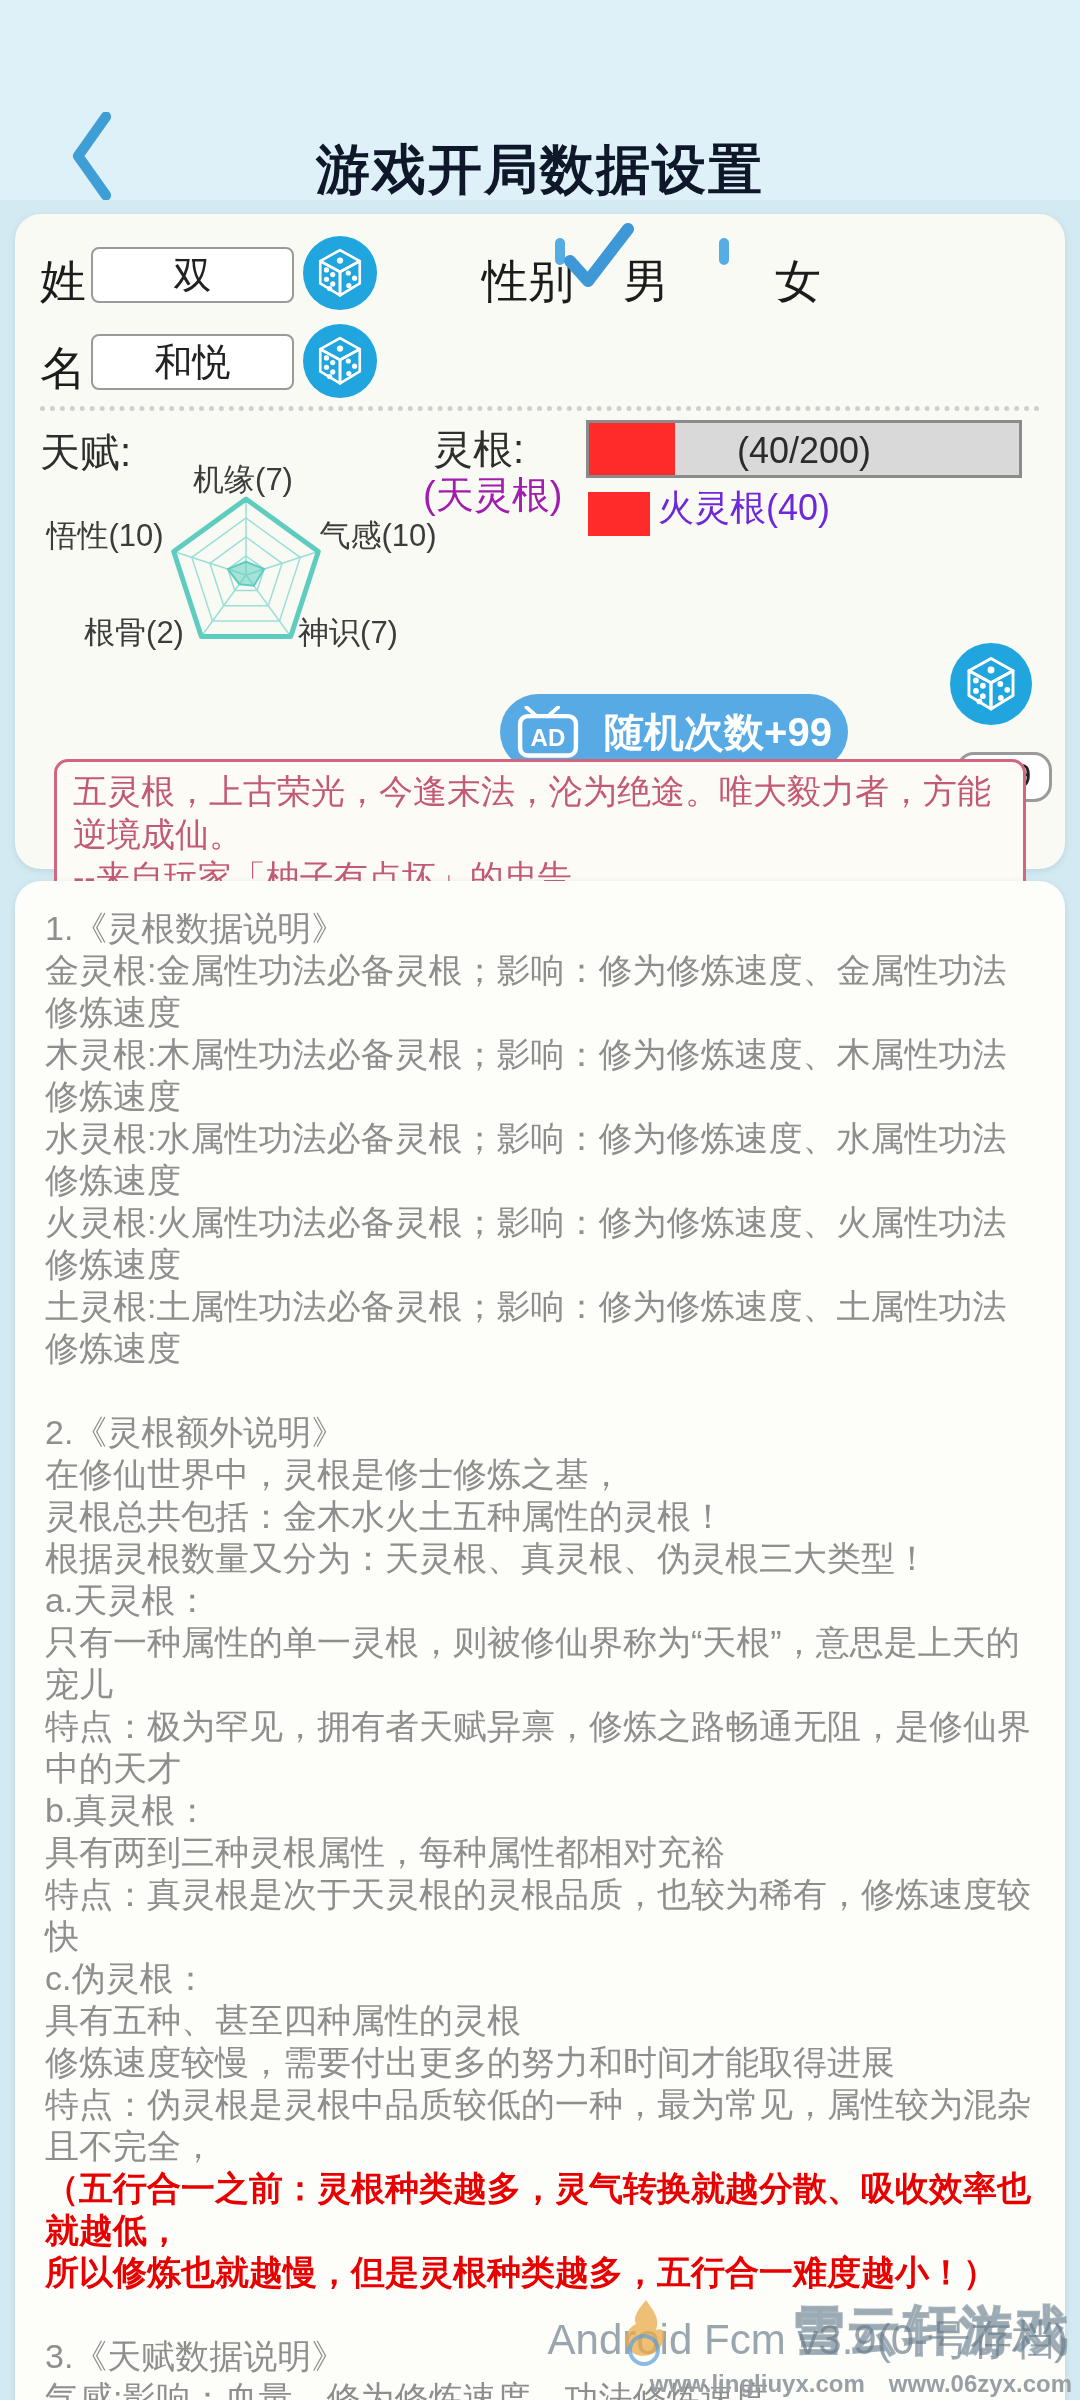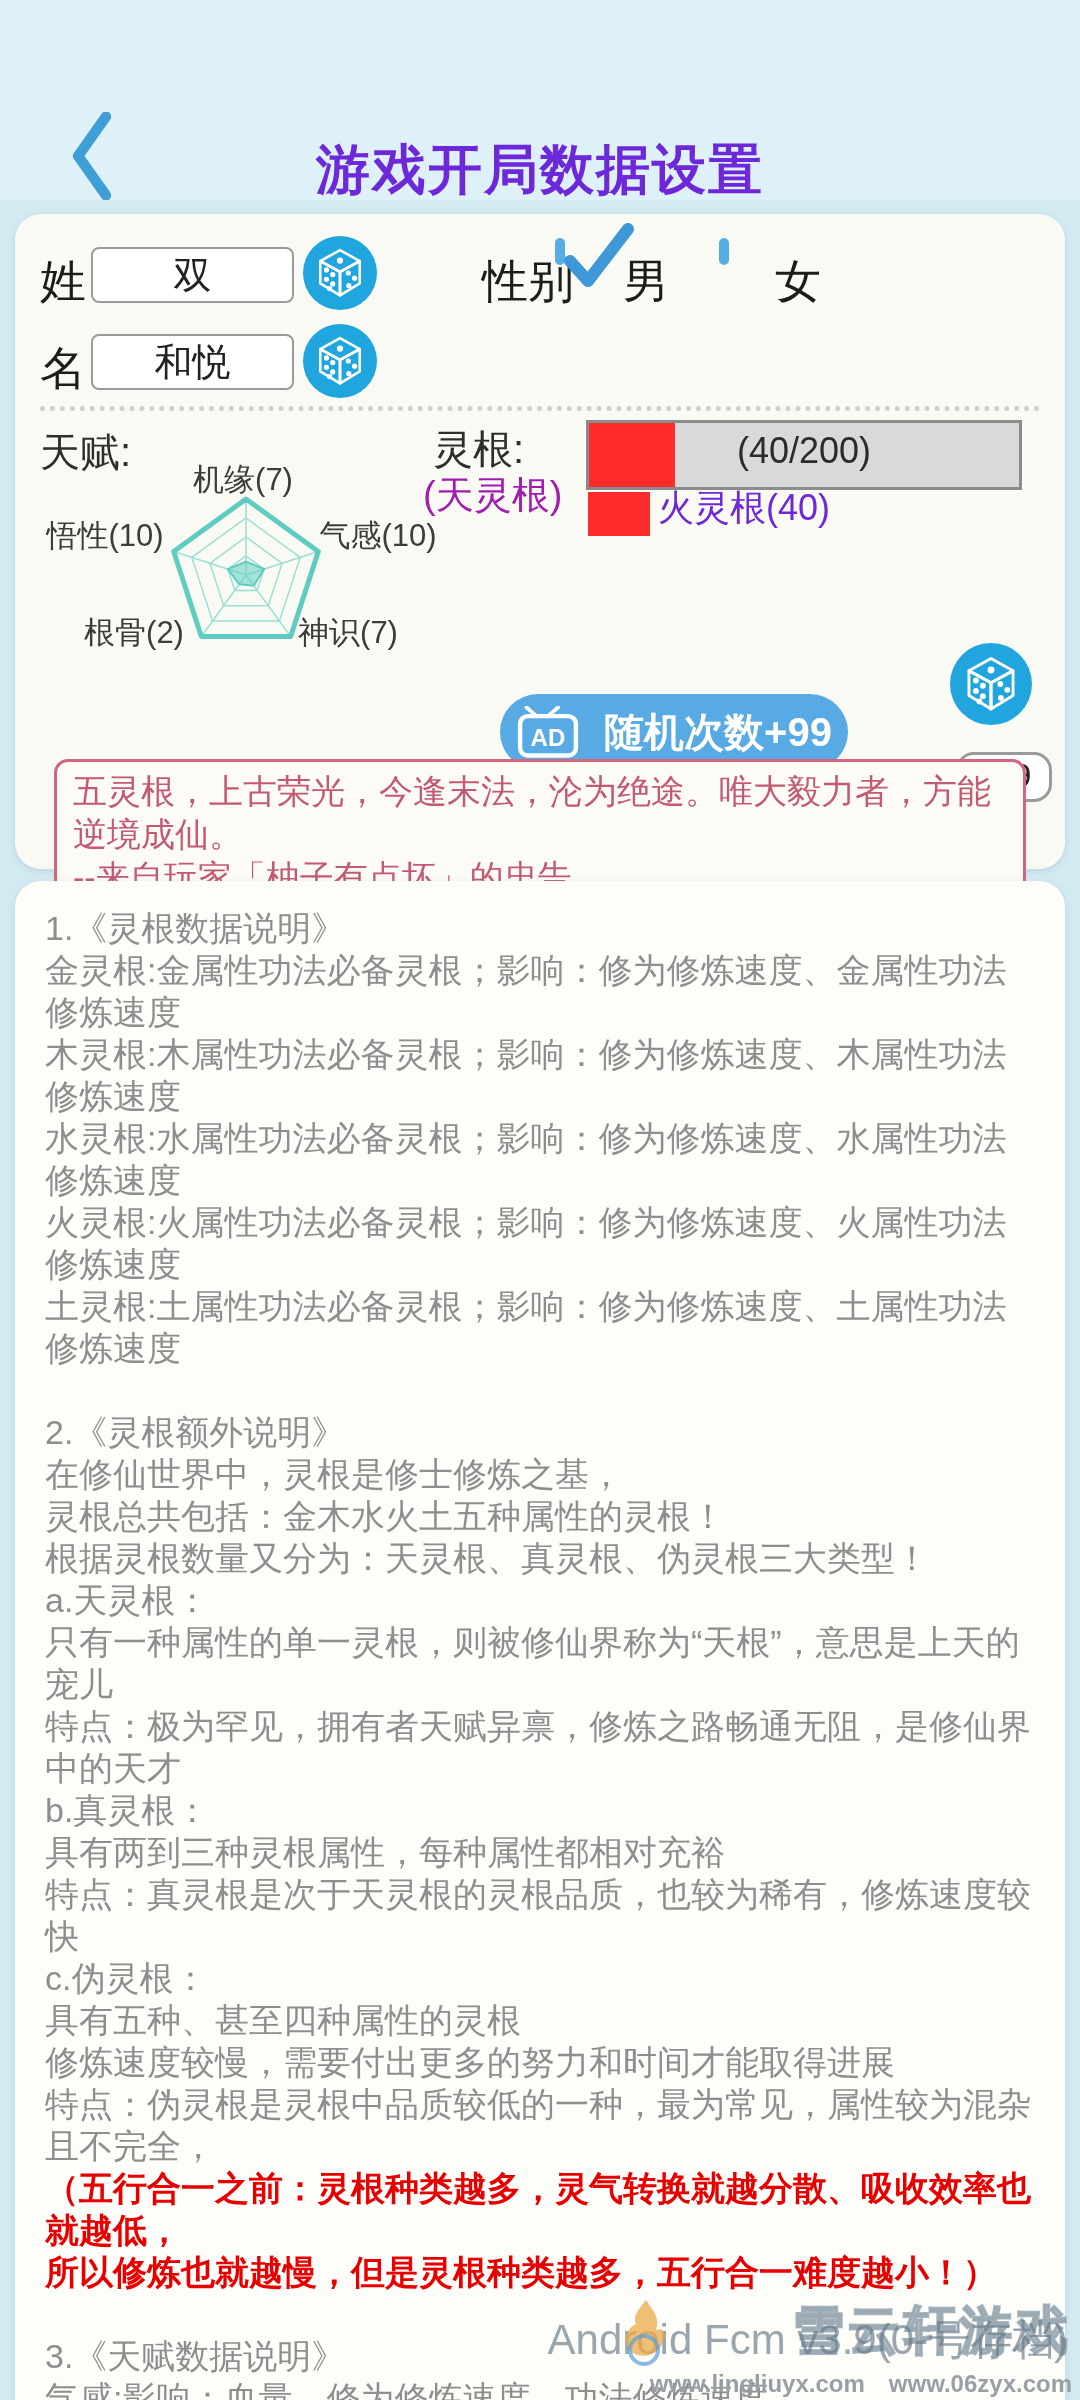--- a/index.html
+++ b/index.html
@@ -2,21 +2,21 @@
 <html><head>
 <meta charset="utf-8">
 <style>
   html,body{margin:0;padding:0;}
   body{font-family:"Liberation Sans","DejaVu Sans",sans-serif;}
   .screen{position:relative;width:1080px;height:2400px;background:#d4eaf3;overflow:hidden;}
 
   
   .app-header{position:relative;height:200px;background:#def1f8;}
   .page-title{position:absolute;left:0;right:0;top:98px;text-align:center;
-    font-size:54px;font-weight:bold;color:#6d28d9;letter-spacing:2px;}
+    font-size:54px;font-weight:bold;color:#0f172a;letter-spacing:2px;}
   .back-btn{position:absolute;left:62px;top:112px;width:60px;height:90px;background:none;border:none;padding:0;cursor:pointer;}
 
   
   .card{position:relative;margin:0 15px;background:#fafaf4;border-radius:26px;box-shadow:0 2px 6px rgba(120,150,160,.25);}
   .card1{height:655px;margin-top:14px;}
   .card2{margin-top:12px;background:#fdfdfa;padding:26px 30px 24px 30px;box-sizing:border-box;}
 
   .abs{position:absolute;}
   .fld-label{font-size:46px;color:#1c1c1c;}
   .txt-input{box-sizing:border-box;width:203px;height:56px;border:2px solid #9a9a9a;border-radius:8px;
@@ -24,21 +24,21 @@
   .dice-btn{width:74px;height:74px;border-radius:50%;background:#21a5de;border:none;padding:0;
     display:flex;align-items:center;justify-content:center;cursor:pointer;}
   .checkbox{box-sizing:border-box;width:56px;height:58px;background:#fff;border:5px solid #55ade3;border-radius:14px;position:relative;cursor:pointer;}
   .check-icon{position:absolute;left:2px;top:-20px;overflow:visible;}
   .dotted-divider{position:absolute;left:25px;right:25px;top:192px;border-top:5px dotted #cfcfcf;}
 
   .sec-label{font-size:40px;color:#2e2e2e;}
   .radar-label{position:absolute;transform:translateX(-50%);font-size:31px;color:#3c3c3c;white-space:nowrap;}
   .note-gray{font-size:38px;color:#a21caf;}
 
-  .bar{box-sizing:border-box;position:absolute;left:571px;top:206px;width:436px;height:70px;
+  .bar{box-sizing:border-box;position:absolute;left:571px;top:206px;width:436px;height:58px;
     background:#d9d9d9;border:3px solid #8b8b8b;}
   .bar-fill{height:100%;background:#ff2b2b;}
   .bar-text{position:absolute;left:0;right:0;top:7px;text-align:center;font-size:36px;color:#2b2b2b;}
   .legend-swatch{position:absolute;left:573px;top:278px;width:62px;height:44px;background:#ff2b2b;}
   .legend-text{position:absolute;left:643px;top:270px;font-size:36px;color:#6d28d9;}
 
   .ad-btn{position:absolute;left:485px;top:480px;width:348px;height:76px;border:none;border-radius:38px;
     background:#57aae3;color:#fff;display:flex;align-items:center;justify-content:center;gap:24px;cursor:pointer;}
   .ad-btn span{font-size:40px;font-weight:bold;color:#fff;}
   .count-badge{position:absolute;left:941px;top:538px;box-sizing:border-box;min-width:96px;text-align:center;

